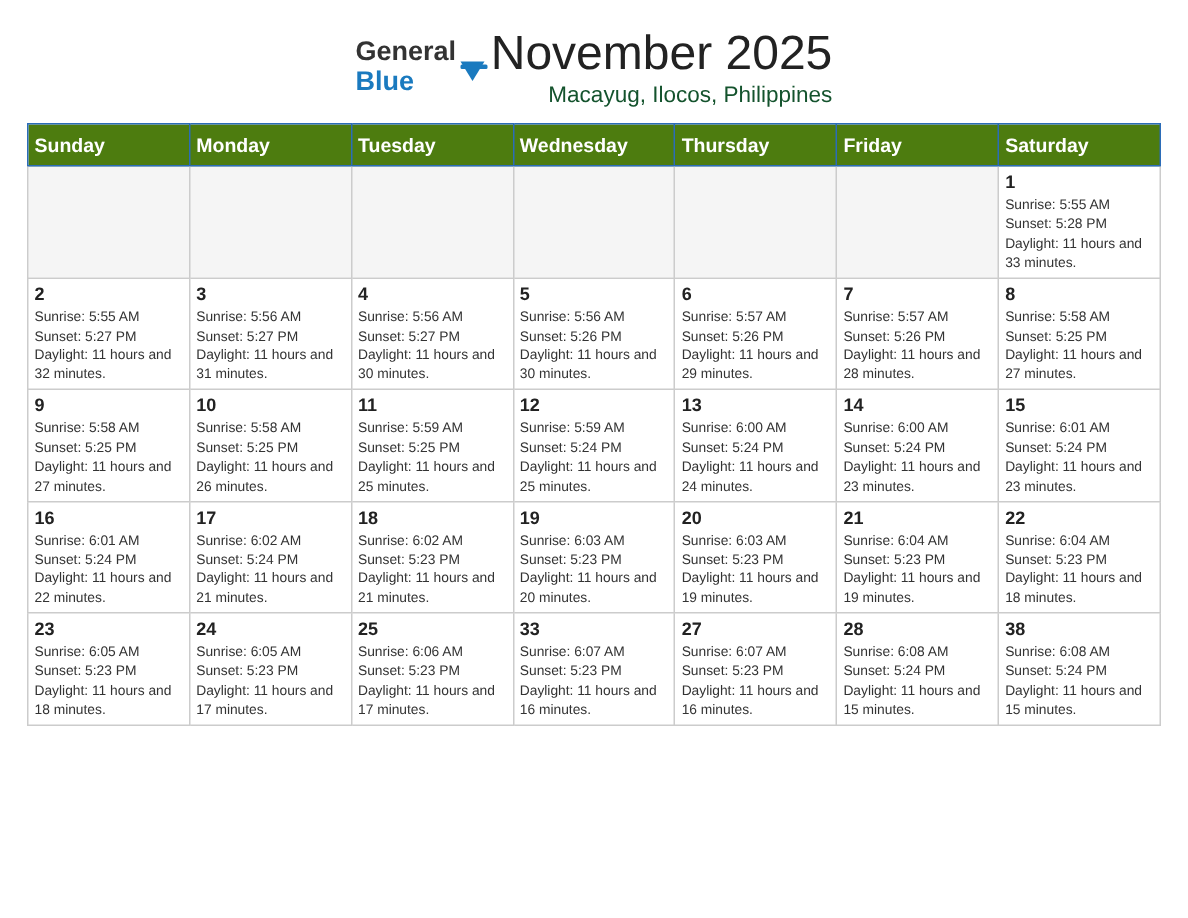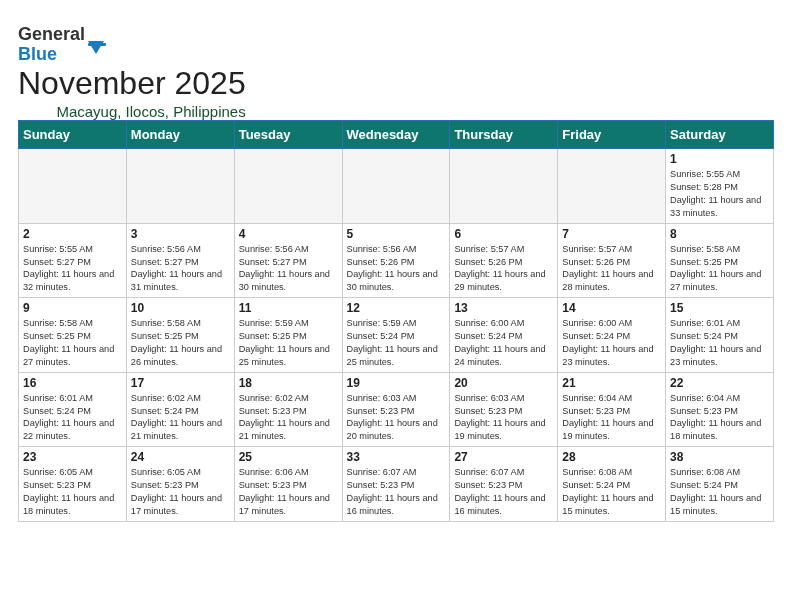--- a/index.html
+++ b/index.html
@@ -12,21 +12,21 @@
     }
     .page {
       width: 792px;
       background: #fff;
       padding: 18px 18px 10px 18px;
     }
     .header {
       display: flex;
       align-items: flex-start;
       justify-content: center;
-      flex-direction: column;
+      margin-bottom: 10px;
     }
     .logo {
       display: flex;
       flex-direction: column;
       align-items: flex-start;
     }
     .title-block {
       text-align: right;
     }
     .month-title {
@@ -39,21 +39,21 @@
       font-size: 15px;
       color: #14532d;
       margin-top: 2px;
     }
     .calendar {
       width: 100%;
       border-collapse: collapse;
       border: 1px solid #ccc;
     }
     .calendar th {
-      background: #0f766e;
+      background: #4d7c0f;
       color: #fff;
       font-size: 13px;
       font-weight: bold;
       padding: 6px 4px;
       text-align: left;
       border: 1px solid #2b6cb8;
     }
     .calendar td {
       border: 1px solid #ccc;
       vertical-align: top;

